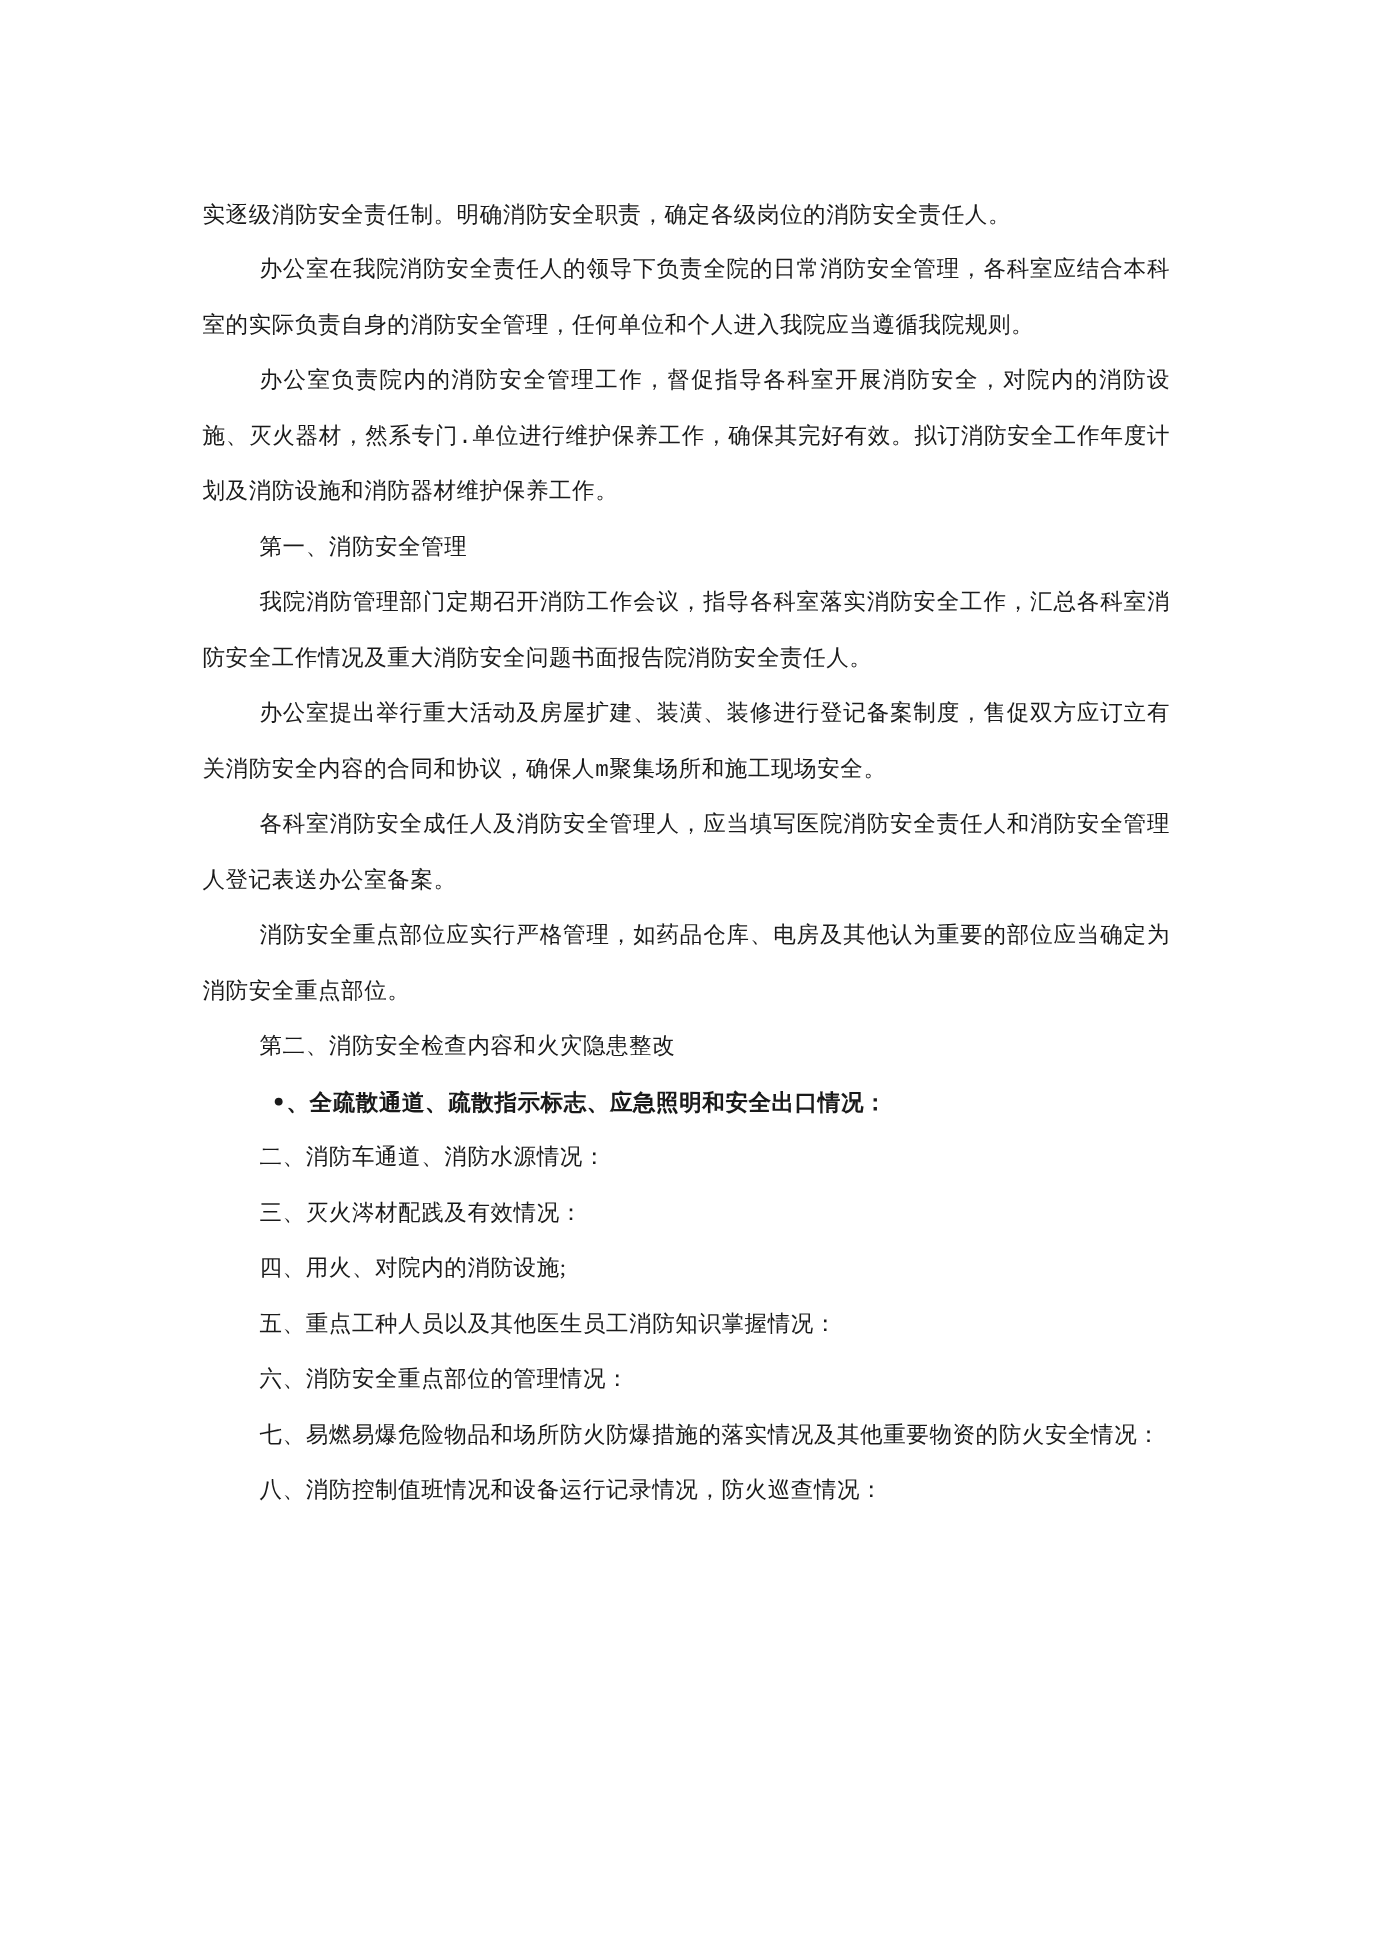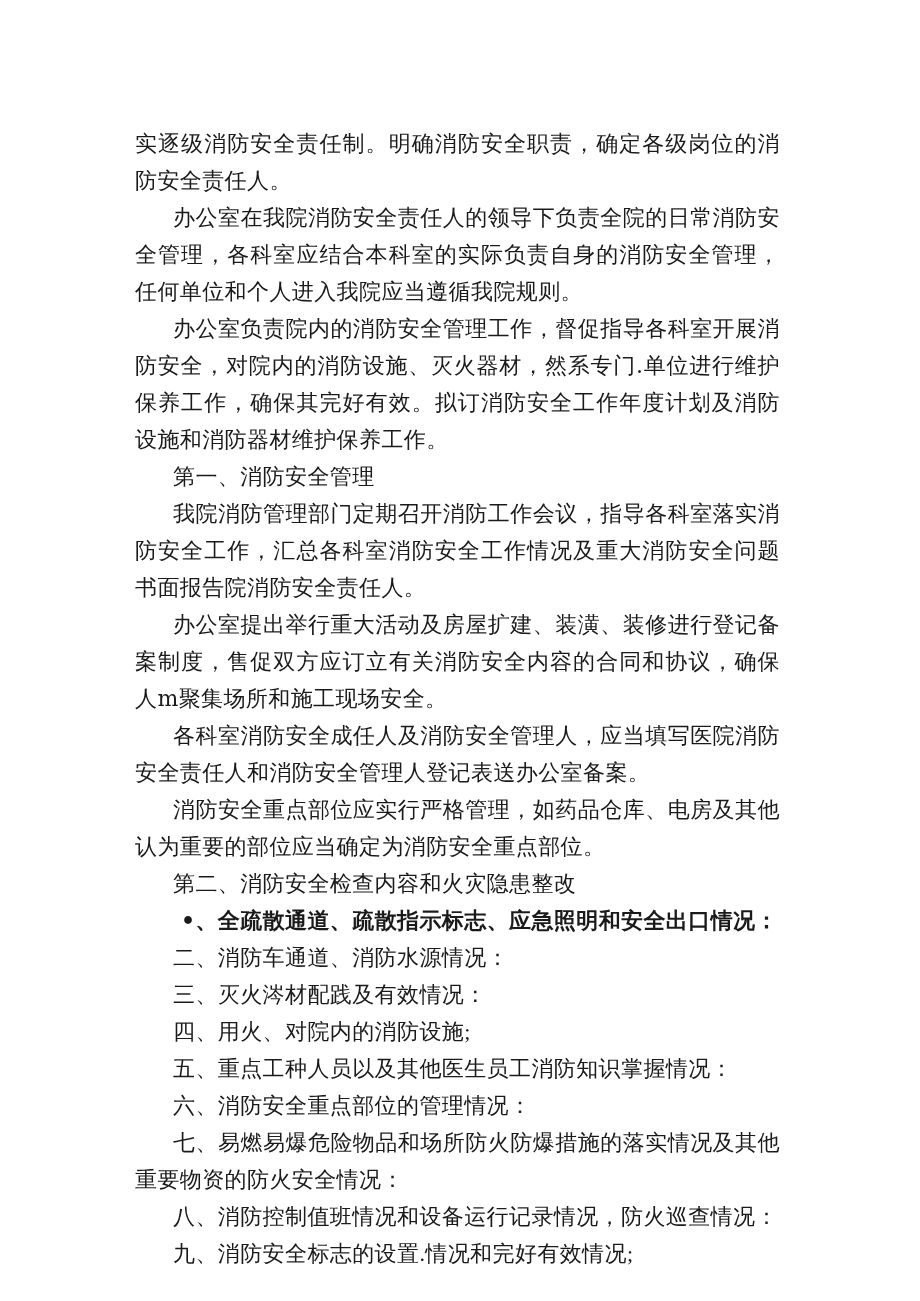--- a/index.html
+++ b/index.html
@@ -3,31 +3,31 @@
 <meta charset="utf-8">
 <style>
   html, body { margin: 0; padding: 0; background: #ffffff; }
   body { width: 920px; height: 1301px; position: relative; overflow: hidden; }
   .page {
     position: absolute;
     left: 135px;
     top: 125px;
     width: 645px;
     font-family: "DejaVu Serif", "Liberation Serif", serif;
-    font-size: 22px;
+    font-size: 15px;
     color: #1a1a1a;
     line-height: 37px;
   }
   .para {
     margin: 0;
     text-align: justify;
     text-align-last: left;
     letter-spacing: 0.4px;
   }
-  .indent { text-indent: 38px; }
+  .indent { text-indent: 38px; font-family: Liberation Mono, monospace; }
   .item-indent { padding-left: 38px; font-family: Liberation Serif, serif; }
   .bullet-item { padding-left: 46px; font-weight: bold; }
 </style>
 </head>
 <body>
 
 <div class="page">
   <p class="para">实逐级消防安全责任制。明确消防安全职责，确定各级岗位的消防安全责任人。</p>
   <p class="para indent">办公室在我院消防安全责任人的领导下负责全院的日常消防安全管理，各科室应结合本科室的实际负责自身的消防安全管理，任何单位和个人进入我院应当遵循我院规则。</p>
   <p class="para indent">办公室负责院内的消防安全管理工作，督促指导各科室开展消防安全，对院内的消防设施、灭火器材，然系专门.单位进行维护保养工作，确保其完好有效。拟订消防安全工作年度计划及消防设施和消防器材维护保养工作。</p>
@@ -39,14 +39,13 @@
   <p class="para indent">第二、消防安全检查内容和火灾隐患整改</p>
 
   <p class="para bullet-item">•、全疏散通道、疏散指示标志、应急照明和安全出口情况：</p>
   <p class="para item-indent">二、消防车通道、消防水源情况：</p>
   <p class="para item-indent">三、灭火涔材配践及有效情况：</p>
   <p class="para item-indent">四、用火、对院内的消防设施;</p>
   <p class="para item-indent">五、重点工种人员以及其他医生员工消防知识掌握情况：</p>
   <p class="para item-indent">六、消防安全重点部位的管理情况：</p>
   <p class="para indent">七、易燃易爆危险物品和场所防火防爆措施的落实情况及其他重要物资的防火安全情况：</p>
   <p class="para item-indent">八、消防控制值班情况和设备运行记录情况，防火巡查情况：</p>
-  <p class="para item-indent">九、消防安全标志的设置.情况和完好有效情况;</p>
 </div>
 
 </body></html>

